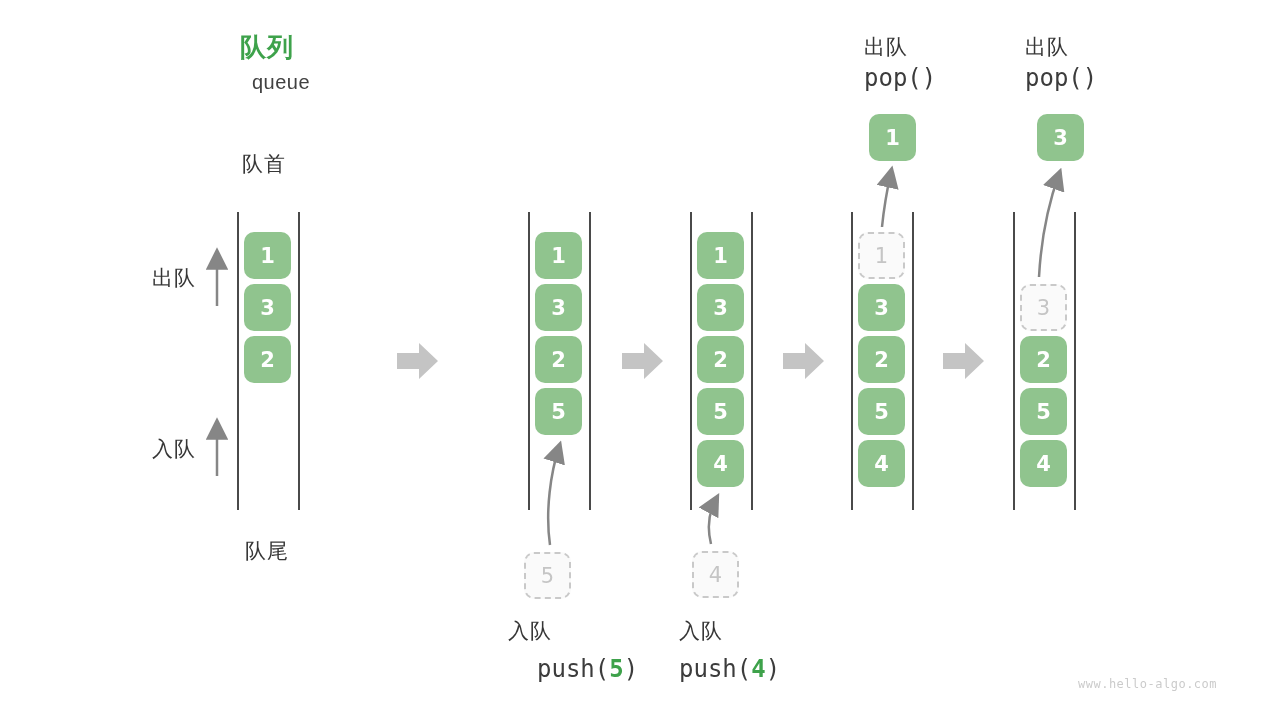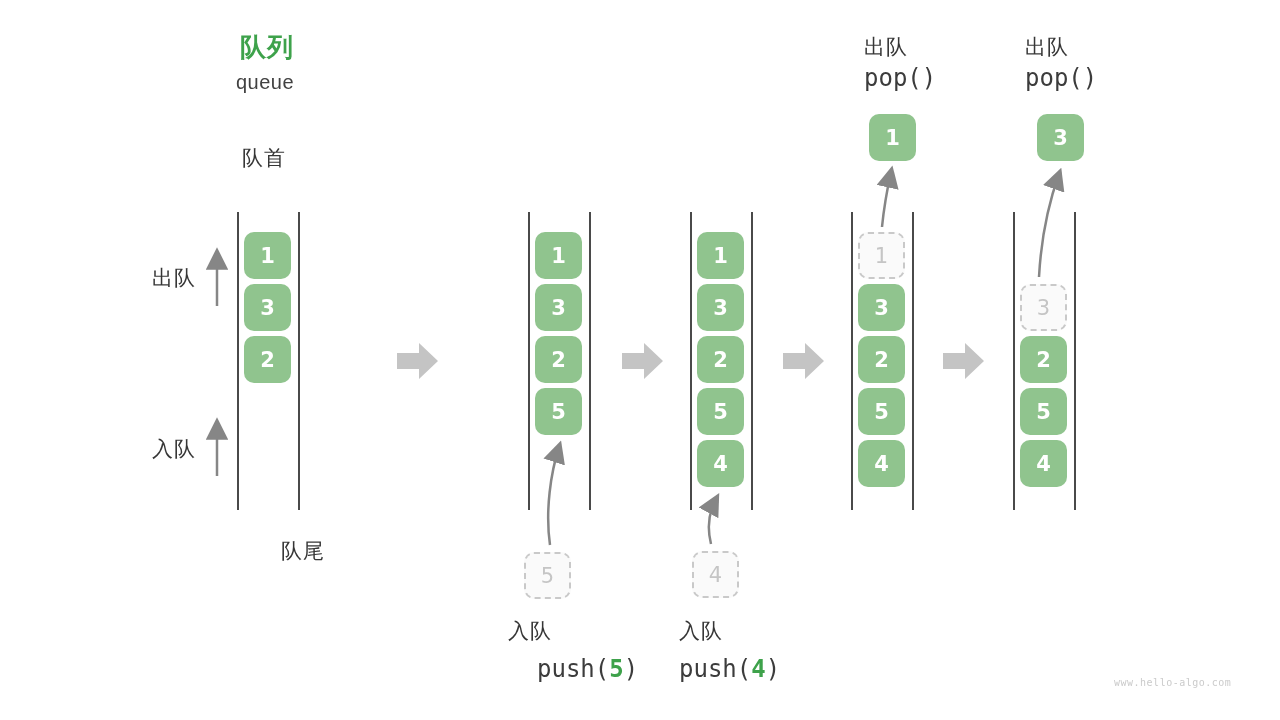--- a/index.html
+++ b/index.html
@@ -2,37 +2,37 @@
 <html><head>
 <meta charset="utf-8">
 <style>
   html,body{margin:0;padding:0;background:#fff;}
   #canvas{
     position:relative;width:1280px;height:720px;background:#ffffff;
     font-family:"Liberation Sans", sans-serif;overflow:hidden;
   }
   .abs{position:absolute;}
   .zh-title{font-size:26px;font-weight:700;color:#3EA24B;letter-spacing:1px;}
-  .en-sub{font-size:20px;color:#414141;letter-spacing:0.5px;}
+  .en-sub{font-size:20px;color:#414141;letter-spacing:0.5px;margin-left:16px;}
   .zh-label{font-size:21px;font-weight:400;color:#363636;letter-spacing:1px;}
   .code{font-family:"DejaVu Sans Mono", monospace;font-size:24px;color:#3c3c3c;}
   .code .arg{color:#3EA24B;font-weight:700;}
   .wall{position:absolute;width:2px;height:298px;top:212px;background:#4a4a4a;}
   .tile{
     position:absolute;width:47px;height:47px;border-radius:10px;
     background:#90C48E;color:#ffffff;display:flex;align-items:center;justify-content:center;
     font-size:21px;font-weight:700;font-family:"DejaVu Sans", sans-serif;
   }
   .ghost{
     position:absolute;width:47px;height:47px;border-radius:10px;box-sizing:border-box;
     background:#FAFAFA;border:2px dashed #C9C9C9;color:#C5C5C5;
     display:flex;align-items:center;justify-content:center;
     font-size:21px;font-weight:400;font-family:"DejaVu Sans", sans-serif;
   }
-  .watermark{font-family:"DejaVu Sans Mono", monospace;font-size:10px;color:#CBCBCB;letter-spacing:0.5px;margin-left:36px;}
+  .watermark{font-family:"DejaVu Sans Mono", monospace;font-size:12px;color:#CBCBCB;letter-spacing:0.5px;}
   svg{position:absolute;left:0;top:0;pointer-events:none;}
 </style>
 </head>
 <body>
 
 <div id="canvas">
 
   <svg width="1280" height="720">
     <defs>
       <marker id="ah" viewBox="0 0 10 10" refX="7" refY="5" markerWidth="9" markerHeight="9" orient="auto-start-reverse">
@@ -51,22 +51,22 @@
 
     <polygon points="397,353 419,353 419,343 438,361 419,379 419,369 397,369" fill="#C4C4C4"></polygon>
     <polygon points="622,353 644,353 644,343 663,361 644,379 644,369 622,369" fill="#C4C4C4"></polygon>
     <polygon points="783,353 805,353 805,343 824,361 805,379 805,369 783,369" fill="#C4C4C4"></polygon>
     <polygon points="943,353 965,353 965,343 984,361 965,379 965,369 943,369" fill="#C4C4C4"></polygon>
   </svg>
 
   <div class="abs zh-title" style="left:240px;top:30px;">队列</div>
   <div class="abs en-sub" style="left:236px;top:71px;">queue</div>
 
-  <div class="abs zh-label" style="left:242px;top:144px;">队首</div>
-  <div class="abs zh-label" style="left:245px;top:537px;margin-left:36px;">队尾</div>
+  <div class="abs zh-label" style="left:242px;top:150px;">队首</div>
+  <div class="abs zh-label" style="left:245px;top:537px;">队尾</div>
   <div class="abs zh-label" style="left:152px;top:264px;">出队</div>
   <div class="abs zh-label" style="left:152px;top:435px;">入队</div>
 
   <div>
     <div class="wall" style="left:237px;"></div>
     <div class="wall" style="left:298px;"></div>
     <div class="tile" style="left:244px;top:232px;">1</div>
     <div class="tile" style="left:244px;top:284px;">3</div>
     <div class="tile" style="left:244px;top:336px;">2</div>
   </div>

